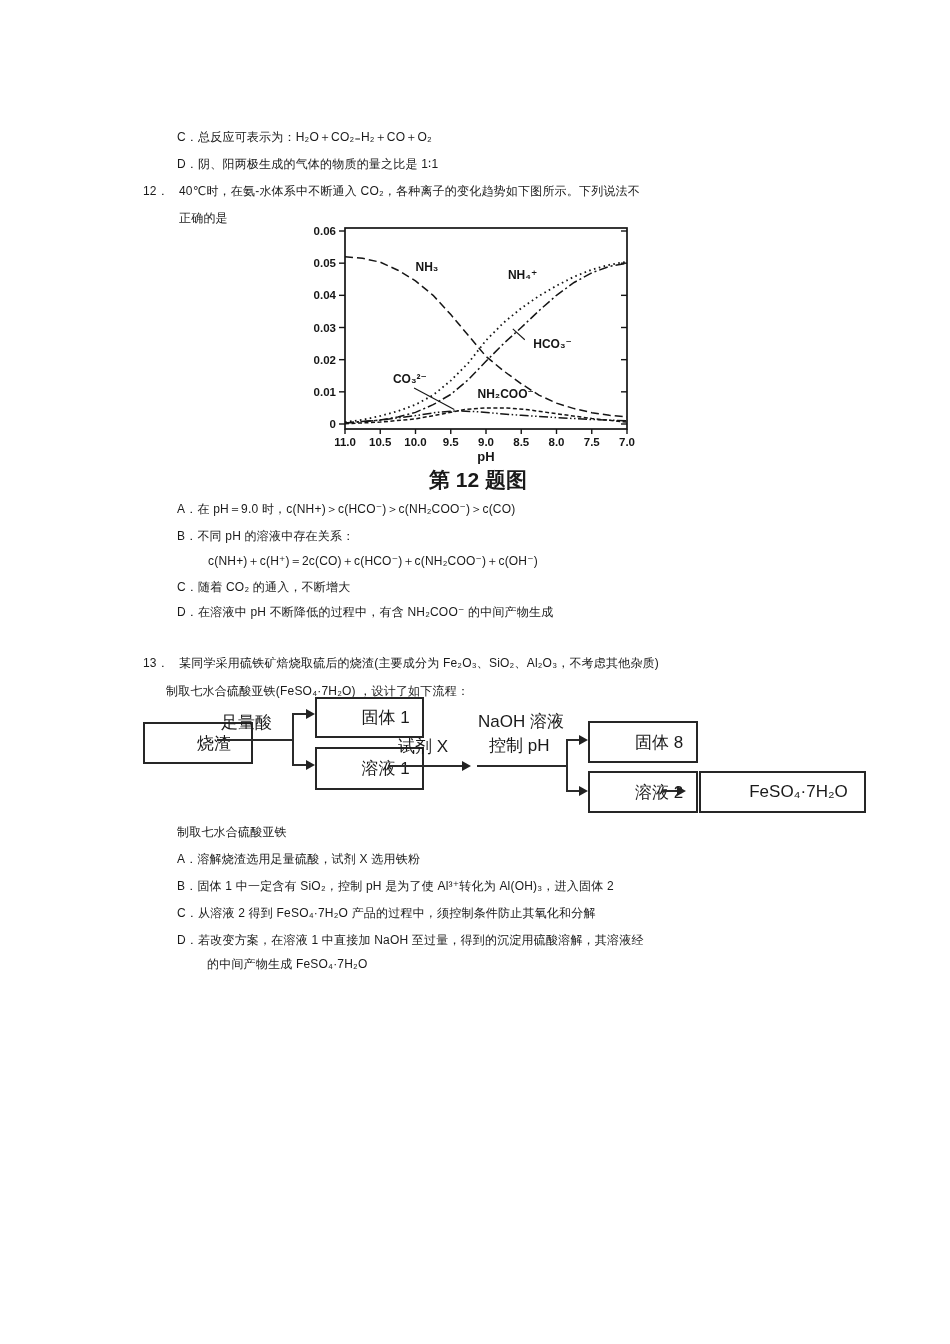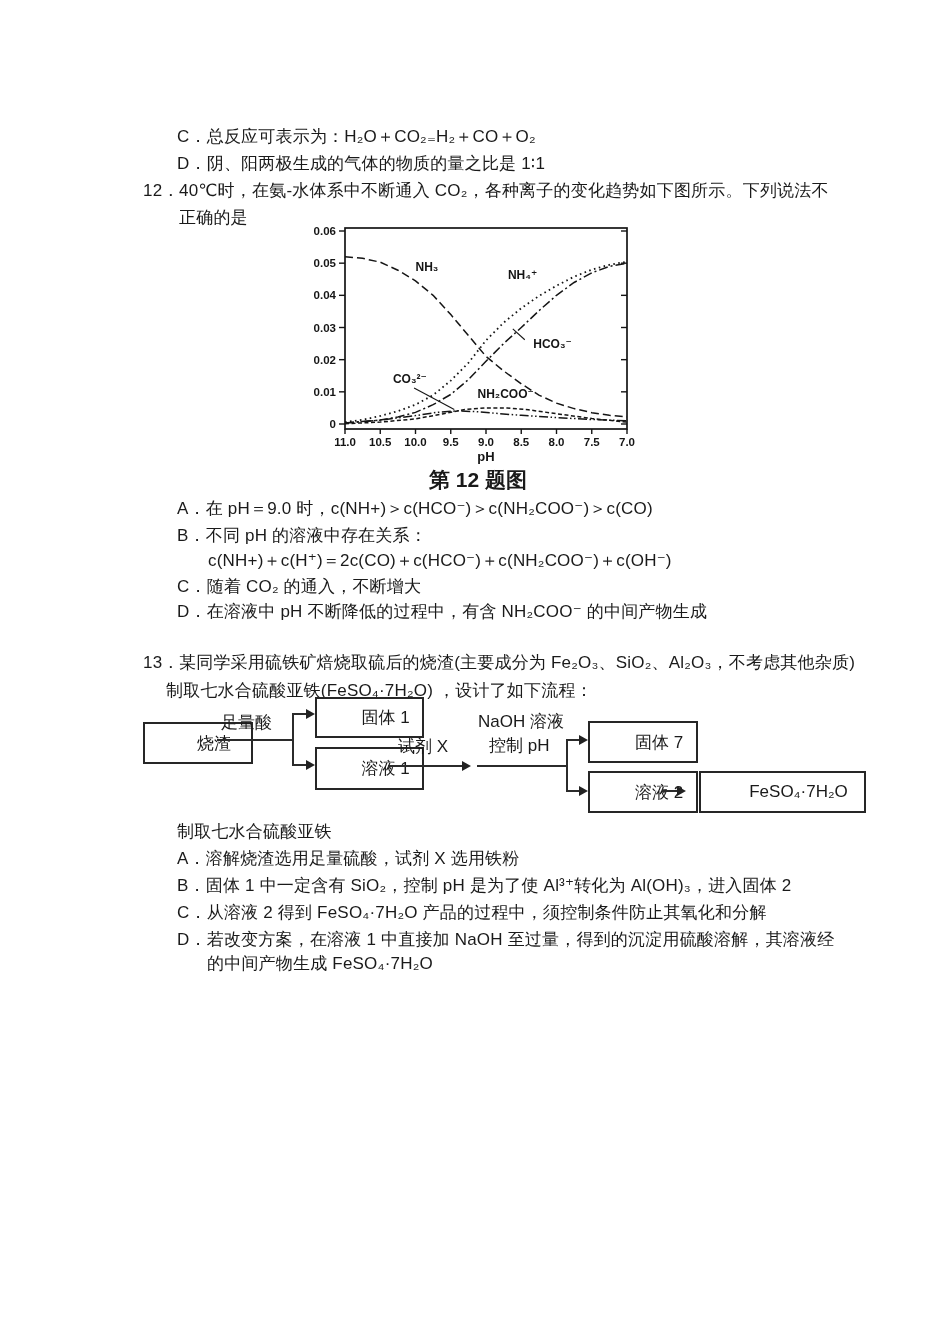--- a/index.html
+++ b/index.html
@@ -6,21 +6,21 @@
   .page{
     position:relative;
     width:950px;height:1344px;
     background:#ffffff;
     font-family:"Liberation Sans","DejaVu Sans",sans-serif;
     color:#1a1a1a;
     overflow:hidden;
   }
   .tline{
     position:absolute;
-    font-size:17px;
+    font-size:12px;
     line-height:20px;
     white-space:nowrap;
     letter-spacing:0.2px;
   }
   .caption{
     position:absolute;
     font-size:21px;
     font-weight:bold;
     text-align:center;
   }
@@ -142,21 +142,21 @@
   <div class="fbox" style="left:315px;top:747px;width:73px;height:39px">溶液 1</div>
   <div class="flabel" style="left:398px;top:735px">试剂 X</div>
   <div class="hline" style="left:388px;top:765px;width:75px"></div>
   <div class="ahead" style="left:462px;top:761px"></div>
   <div class="flabel" style="left:478px;top:710px">NaOH 溶液</div>
   <div class="flabel" style="left:489px;top:734px">控制 pH</div>
   <div class="hline" style="left:477px;top:765px;width:91px"></div>
   <div class="vline" style="left:566px;top:739px;height:53px"></div>
   <div class="hline" style="left:566px;top:739px;width:13px"></div>
   <div class="ahead" style="left:579px;top:735px"></div>
-  <div class="fbox" style="left:588px;top:721px;width:74px;height:38px">固体 7</div>
+  <div class="fbox" style="left:588px;top:721px;width:74px;height:38px">固体 8</div>
   <div class="hline" style="left:566px;top:790px;width:13px"></div>
   <div class="ahead" style="left:579px;top:786px"></div>
   <div class="fbox" style="left:588px;top:771px;width:74px;height:38px">溶液 2</div>
   <div class="hline" style="left:662px;top:790px;width:16px"></div>
   <div class="ahead" style="left:677px;top:786px"></div>
   <div class="fbox" style="left:699px;top:771px;width:131px;height:38px">FeSO₄·7H₂O</div>
 
   <div class="tline" style="left:177px;top:822px">制取七水合硫酸亚铁</div>
   <div class="tline" style="left:177px;top:849px">A．溶解烧渣选用足量硫酸，试剂 X 选用铁粉</div>
   <div class="tline" style="left:177px;top:876px">B．固体 1 中一定含有 SiO₂，控制 pH 是为了使 Al³⁺转化为 Al(OH)₃，进入固体 2</div>

